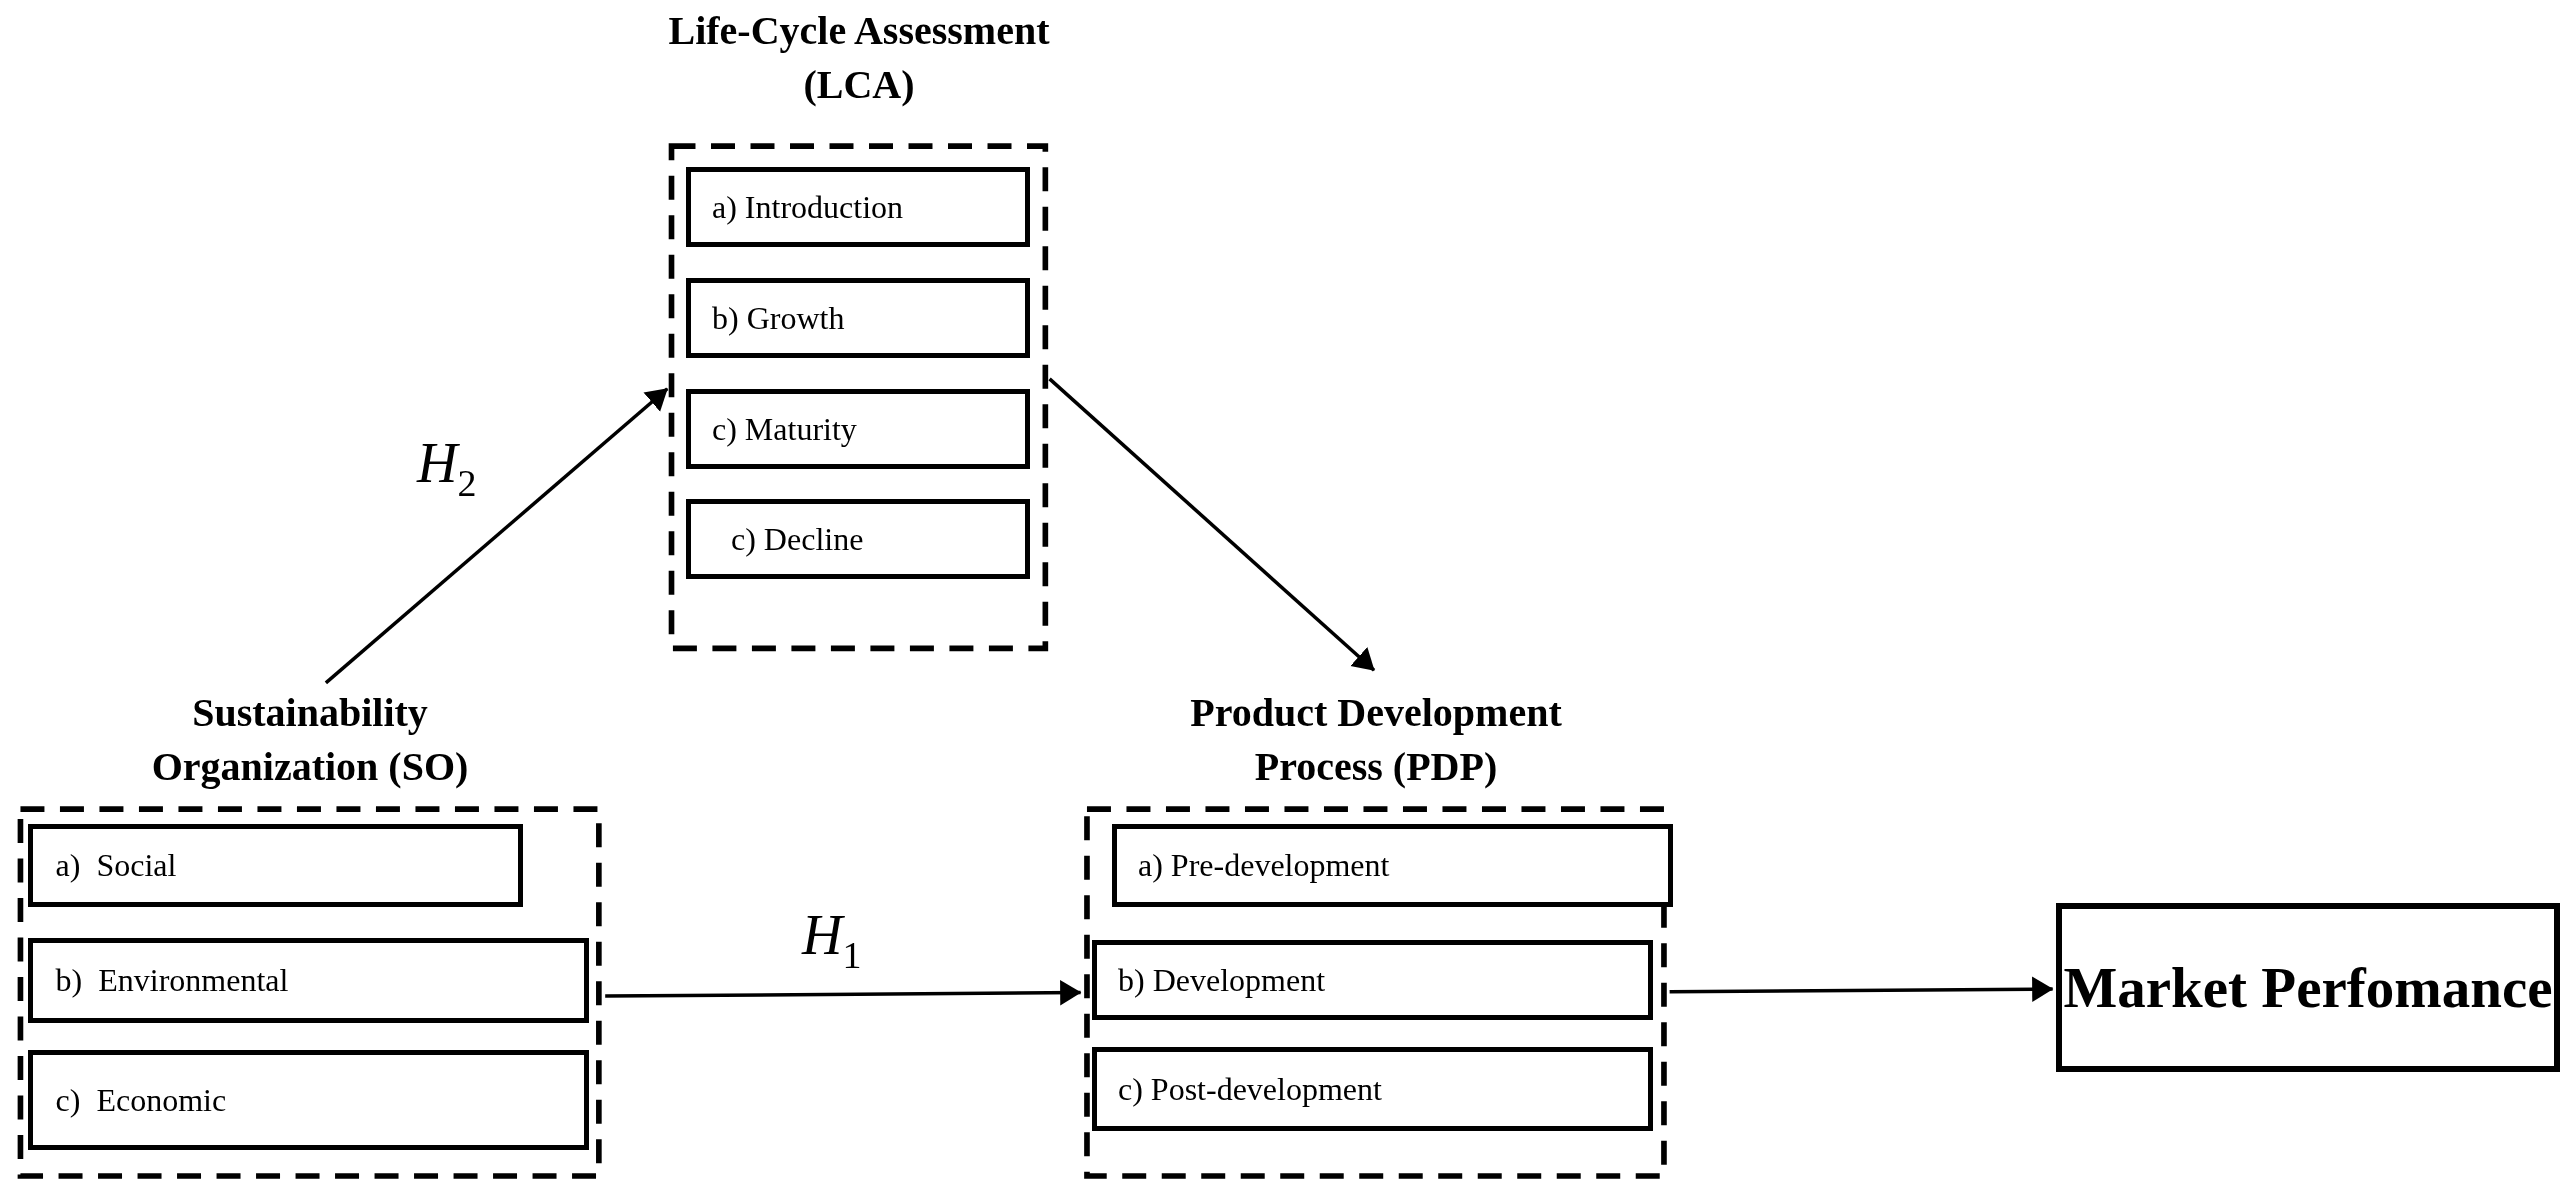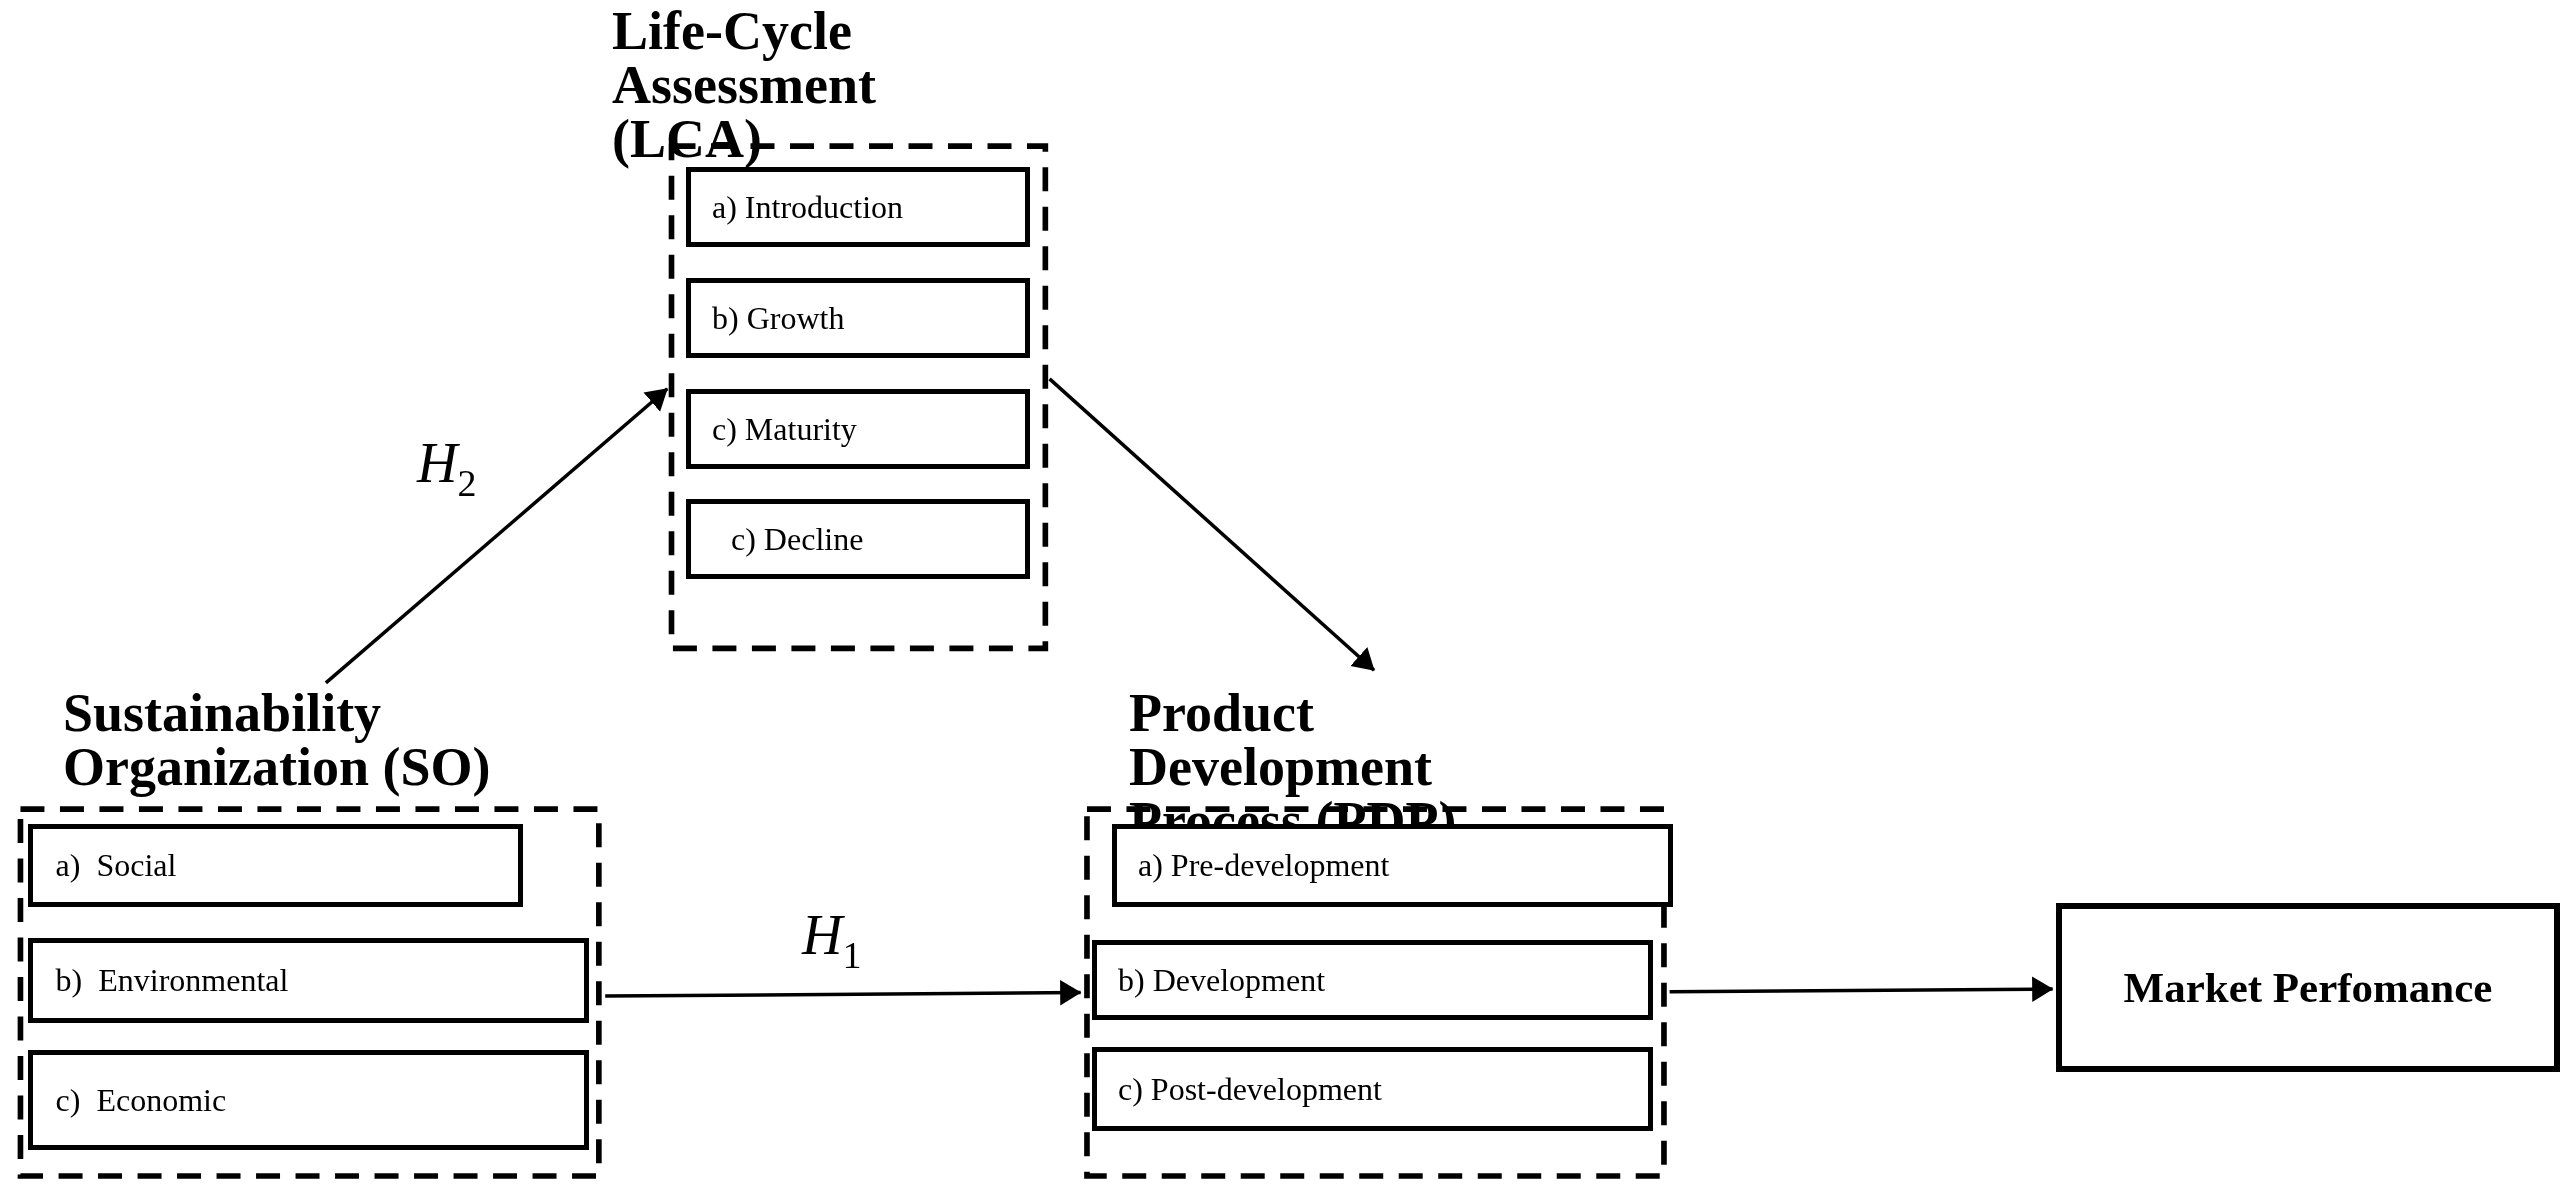--- a/index.html
+++ b/index.html
@@ -21,22 +21,23 @@
   #connector-layer rect.dashed {
     fill: none;
     stroke: var(--ink);
     stroke-width: 8;
     stroke-dasharray: 34 22;
   }
   #arrowhead path { fill: var(--ink); }
   .group-title {
     position: absolute;
     width: 494px;
+    text-align: center;
     font-weight: bold;
-    font-size: 54px;
+    font-size: 40px;
     line-height: 54px;
     white-space: pre-line;
   }
   .item-box {
     position: absolute;
     border: 5.6px solid var(--ink);
     background: var(--paper);
     display: flex;
     align-items: center;
     font-size: 32px;
@@ -46,21 +47,21 @@
   .item-box.wide-pad   { padding-left: 22.6px; }
   .outcome-box {
     position: absolute;
     border: 6.3px solid var(--ink);
     background: var(--paper);
     display: flex;
     align-items: center;
     justify-content: center;
     text-align: center;
     font-weight: bold;
-    font-size: 43px;
+    font-size: 57px;
   }
   .hyp-label {
     position: absolute;
     font-size: 56px;
     font-style: italic;
     line-height: 1;
     margin-left: 18px;
   }
   .hyp-label .hyp-sub {
     font-style: normal;

